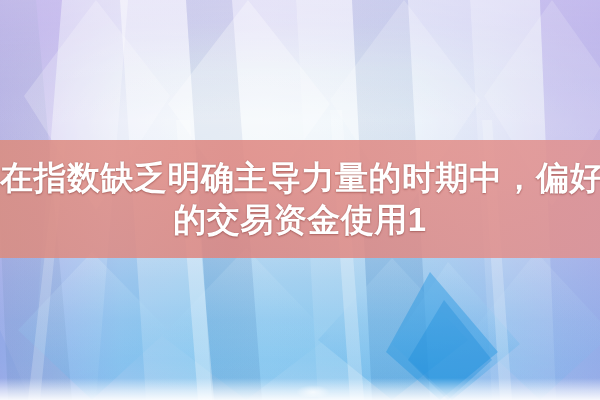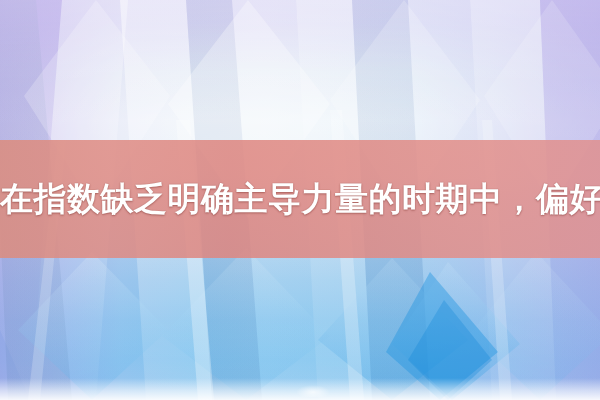--- a/index.html
+++ b/index.html
@@ -189,18 +189,19 @@
 
       <polygon points="430,272 498,352 440,400 386,352" fill="#1f93e0" fill-opacity="0.42"></polygon>
       <polygon points="444,300 492,360 448,400 408,360" fill="#0d83d8" fill-opacity="0.30"></polygon>
     </svg>
   </div>
 
   <div class="sheen"></div>
 
   <div class="caption-band">
     <div class="caption-line l1">在指数缺乏明确主导力量的时期中，偏好事件驱动</div>
+    <div class="caption-line l2">的交易资金使用1</div>
   </div>
 
   <div class="bottom-fade"></div>
   <div class="bottom-mark"></div>
 
 </div>
 
 </body></html>

